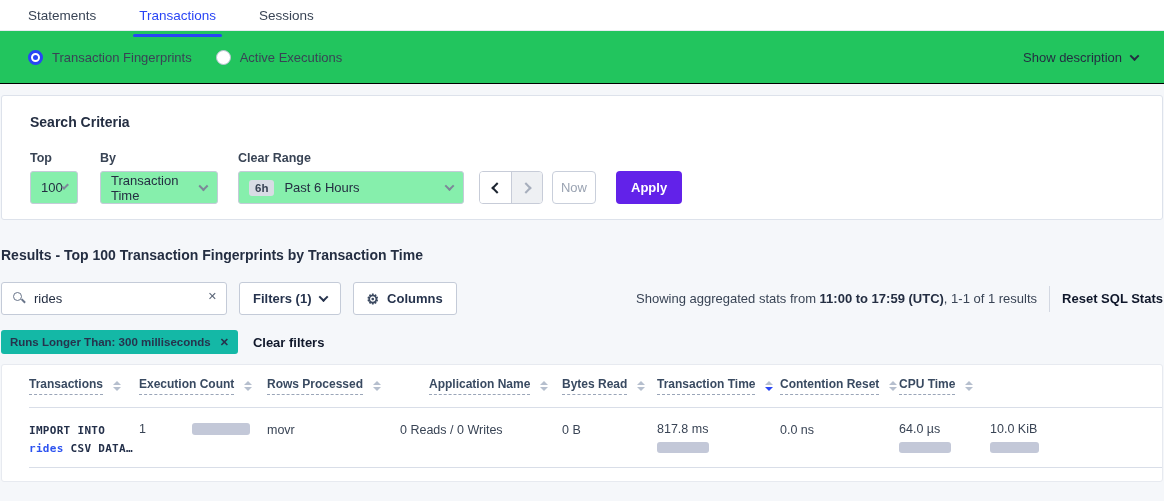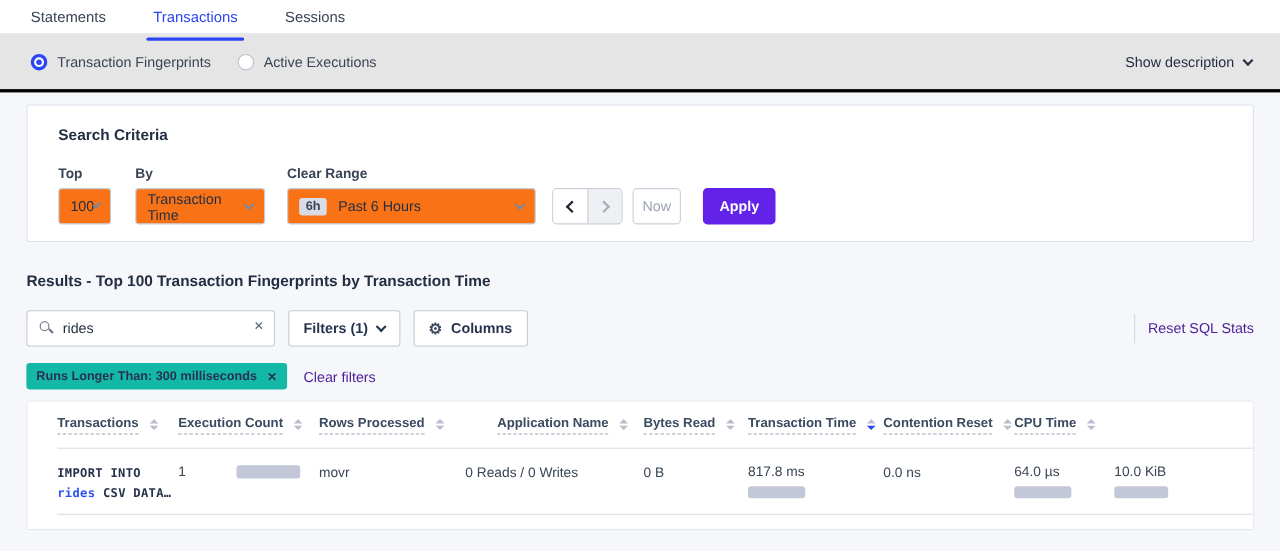--- a/index.html
+++ b/index.html
@@ -10,44 +10,44 @@
   .tabbar { background:#fff; height:31px; display:flex; align-items:center;
     border-bottom:1px solid #e7ebf1; }
   .tab { position:relative; height:41px; display:flex; align-items:center;
     padding:0 6px; margin-right:31px; font-size:13.5px; color:#394455; cursor:pointer; }
   .tab:first-child { margin-left:22px; }
   .tab.active { color:#2945f5; }
   .tab.active::after { content:""; position:absolute; left:0; right:0; bottom:-1px;
     height:3px; background:#2945f5; border-radius:2px; }
 
   
-  .subbar { background:#e5e5e5; height:53px; display:flex; align-items:center;
-    padding:0 26px 0 28px; border-bottom:3px solid #000000; }
+  .subbar { background:#22c55e; height:53px; display:flex; align-items:center;
+    padding:0 26px 0 28px; border-bottom:1px solid #000000; }
   .radio-item { display:flex; align-items:center; margin-right:24px; cursor:pointer; }
   .radio-circle { width:15px; height:15px; border-radius:50%; background:#fff;
     border:1px solid #b9c2d0; margin-right:9px; position:relative; }
   .radio-circle.on { border:3px solid #2945f5; }
   .radio-circle.on::after { content:""; position:absolute; left:2px; top:2px;
     width:5px; height:5px; border-radius:50%; background:#2945f5; }
   .show-desc { margin-left:auto; display:flex; align-items:center; gap:9px;
     color:#242e42; cursor:pointer; }
   .chev { display:inline-block; width:7px; height:7px;
     border-right:2px solid currentColor; border-bottom:2px solid currentColor; }
   .chev.down { transform:rotate(45deg) translate(-1px,-1px); }
 
   
-  .page-body { padding:0 24px; }
+  .page-body { padding:0 1px; }
 
   .criteria-card { margin-top:11px; background:#fff; border:1px solid #dde2eb;
     border-radius:3px; padding:18px 28px 20px; height:125px; }
   .criteria-title { font-size:14px; font-weight:bold; color:#242e42; }
   .criteria-form { display:flex; align-items:flex-end; margin-top:21px; }
   .field { display:flex; flex-direction:column; }
   .field-label { font-size:12.5px; font-weight:bold; color:#394455; margin-bottom:6px; }
-  .select { height:33px; border:1px solid #c4cbd8; border-radius:3px; background:#f97316;
+  .select { height:33px; border:1px solid #c4cbd8; border-radius:3px; background:#86efac;
     display:flex; align-items:center; padding:0 10px; cursor:pointer; color:#242e42; }
   .select .sel-chev { margin-left:auto; color:#7c8798; }
   .sel-top { width:48px; }
   .sel-by { width:118px; margin-left:22px; }
   .sel-range { width:226px; margin-left:20px; }
   .range-badge { background:#d8dce5; border-radius:3px; font-size:11.5px; font-weight:bold;
     color:#394455; padding:2px 6px; margin-right:10px; }
   .arrow-group { display:flex; margin-left:15px; border:1px solid #c7ccd8;
     border-radius:4px; overflow:hidden; height:33px; }
   .arrow-btn { width:31px; display:flex; align-items:center; justify-content:center;
@@ -81,21 +81,21 @@
   .btn-outline { height:33px; border:1px solid #c4cbd8; border-radius:3px; background:#fff;
     display:flex; align-items:center; gap:8px; padding:0 13px; font-weight:bold;
     color:#26334d; cursor:pointer; }
   .filters-btn { margin-left:12px; }
   .columns-btn { margin-left:12px; }
   .gear { font-size:14px; color:#3c4a61; }
   .stats-right { margin-left:auto; display:flex; align-items:center; }
   .stats-text { color:#394455; }
   .stats-text b { color:#242e42; }
   .v-divider { width:1px; height:26px; background:#d3d8e2; margin:0 12px; }
-  .link { color:#4c1d95; font-weight:normal; cursor:pointer; }
+  .link { color:#0f172a; font-weight:bold; cursor:pointer; }
 
   .chips-row { margin-top:15px; display:flex; align-items:center; }
   .chip { background:#14b8a6; border-radius:3px; height:24px; display:flex;
     align-items:center; gap:9px; padding:0 9px; font-size:11.5px; font-weight:bold;
     color:#26334d; }
   .chip-x { font-size:11px; color:#26334d; cursor:pointer; }
   .clear-filters { margin-left:15px; font-size:13px; }
 
   
   .table-card { margin-top:10px; background:#fff; border:1px solid #e7eaf0;
@@ -198,20 +198,21 @@
     </div>
     <div class="btn-outline filters-btn">
       <span>Filters (1)</span>
       <span class="chev down" style="color:#26334d"></span>
     </div>
     <div class="btn-outline columns-btn">
       <span class="gear">⚙</span>
       <span>Columns</span>
     </div>
     <div class="stats-right">
+      <span class="stats-text"><span>Showing aggregated stats from </span><b>11:00 to 17:59 (UTC)</b><span>, 1-1 of 1 results</span></span>
       <span class="v-divider"></span>
       <span class="link">Reset SQL Stats</span>
     </div>
   </div>
 
   <div class="chips-row">
     <div class="chip">
       <span>Runs Longer Than: 300 milliseconds</span>
       <span class="chip-x">✕</span>
     </div>

